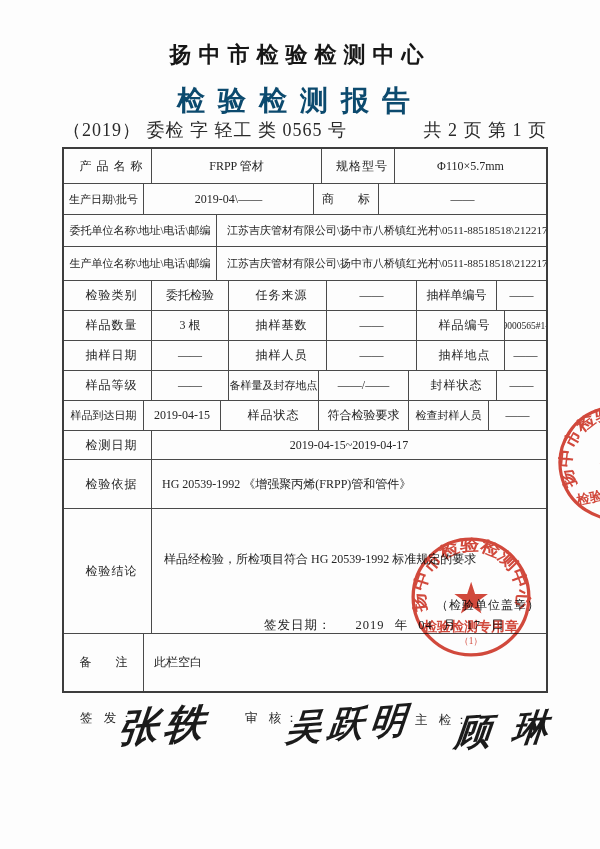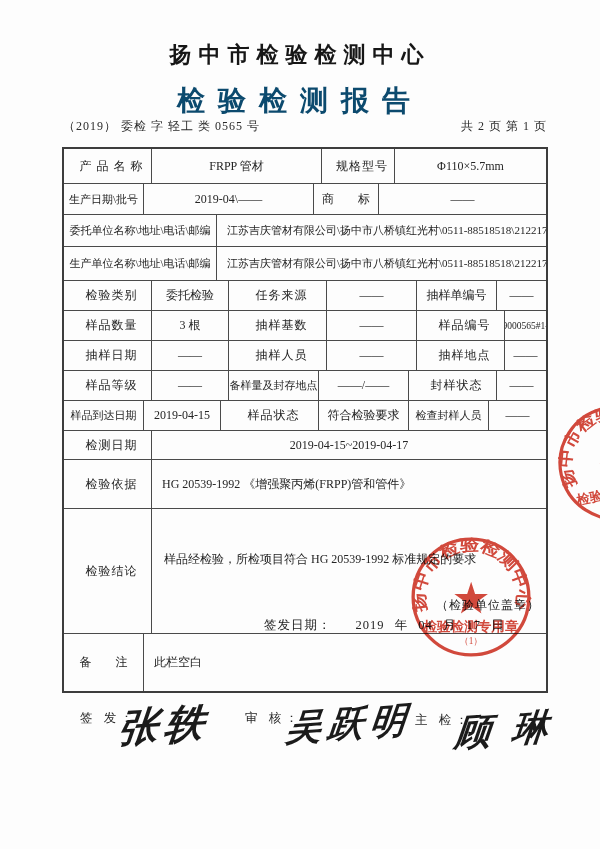--- a/index.html
+++ b/index.html
@@ -17,21 +17,21 @@
     letter-spacing:7px; color:#161616;
   }
   .report-title {
     position:absolute; top:82px; left:0; width:100%;
     text-align:center; font-size:28px; font-weight:bold;
     letter-spacing:13px; color:#0c4a6e;
   }
   .meta-line {
     position:absolute; top:118px; left:63px; width:484px;
     display:flex; justify-content:space-between;
-    font-size:12px; color:#2a2a2a; letter-spacing:1px;
+    font-size:18px; color:#2a2a2a; letter-spacing:1px;
   }
 
   
   .report-table {
     position:absolute; top:147px; left:62px; width:486px; height:546px;
     border:2px solid #3d3d3d; display:flex; flex-direction:column;
     background:transparent;
   }
   .trow { display:flex; border-bottom:1px solid #4a4a4a; flex-shrink:0; }
   .trow:last-child { border-bottom:none; flex:1; }

